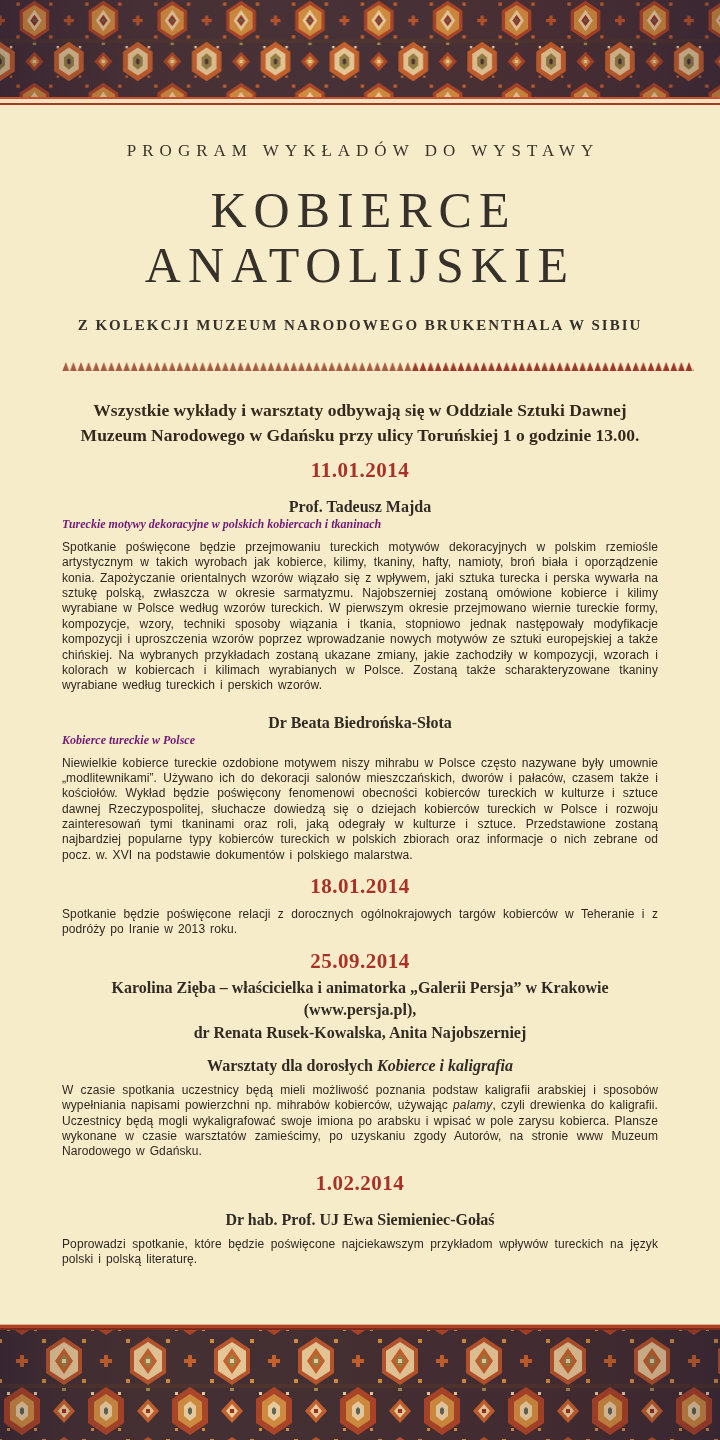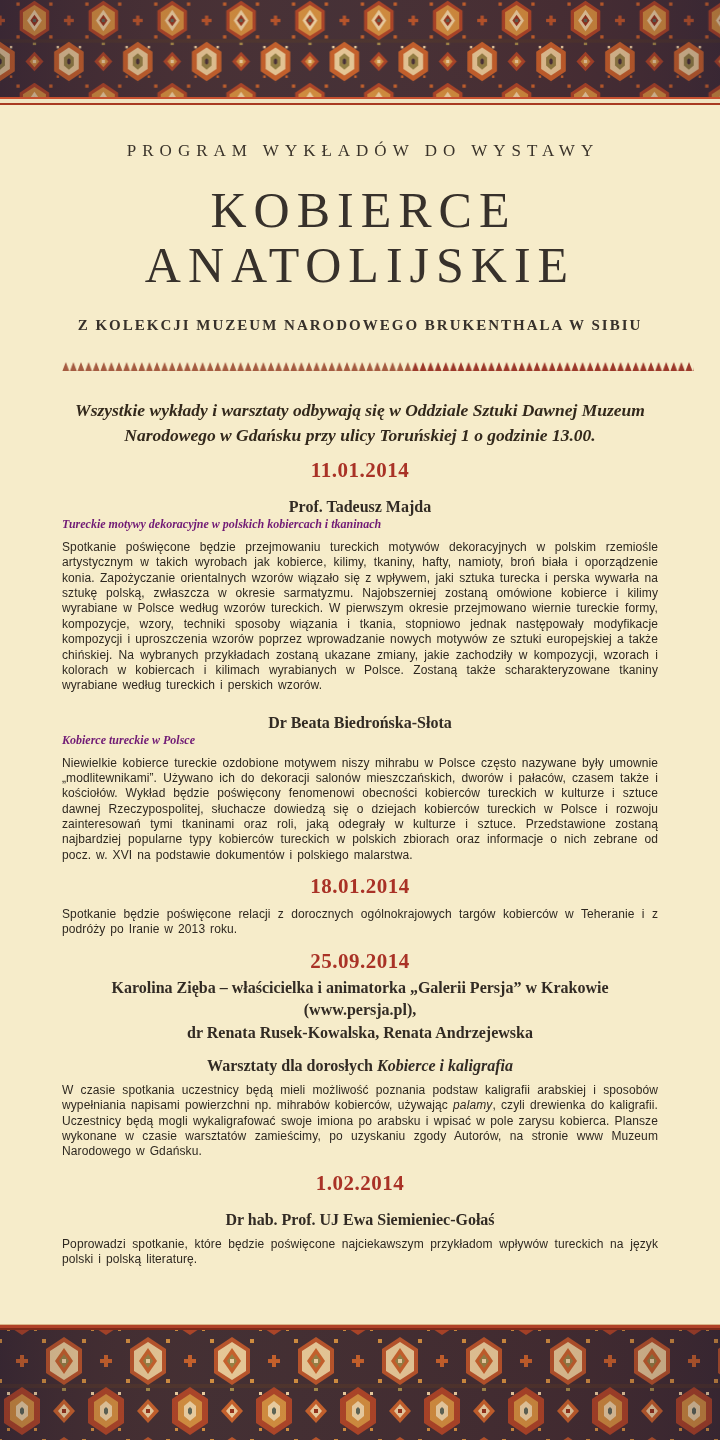--- a/index.html
+++ b/index.html
@@ -64,21 +64,20 @@
   }
   .divider { display: block; margin: 26px auto 0; }
   .intro {
     margin: 26px auto 4px;
     max-width: 606px;
     text-align: center;
     font-weight: bold;
     font-size: 17.5px;
     line-height: 1.4;
     color: #33291c;
-    font-style: italic;
   }
   .date {
     margin-top: 11px;
     text-align: center;
     font-weight: bold;
     font-size: 21px;
     letter-spacing: 0.5px;
     color: #a93226;
   }
   .speakers {
@@ -205,21 +204,21 @@
   <div class="speakers mt-lg">Dr Beata Biedrońska-Słota</div>
   <div class="talk-title">Kobierce tureckie w Polsce</div>
   <p class="para">Niewielkie kobierce tureckie ozdobione motywem niszy mihrabu w Polsce często nazywane były umownie „modlitewnikami”. Używano ich do dekoracji salonów mieszczańskich, dworów i pałaców, czasem także i kościołów. Wykład będzie poświęcony fenomenowi obecności kobierców tureckich w kulturze i sztuce dawnej Rzeczypospolitej, słuchacze dowiedzą się o dziejach kobierców tureckich w Polsce i rozwoju zainteresowań tymi tkaninami oraz roli, jaką odegrały w kulturze i sztuce. Przedstawione zostaną najbardziej popularne typy kobierców tureckich w polskich zbiorach oraz informacje o nich zebrane od pocz. w. XVI na podstawie dokumentów i polskiego malarstwa.</p>
 
   <div class="date">18.01.2014</div>
   <p class="para">Spotkanie będzie poświęcone relacji z dorocznych ogólnokrajowych targów kobierców w Teheranie i z podróży po Iranie w 2013 roku.</p>
 
   <div class="date">25.09.2014</div>
   <div class="speakers two-line">
     <span>Karolina Zięba – właścicielka i animatorka „Galerii Persja” w Krakowie (www.persja.pl),</span><br>
-    <span>dr Renata Rusek-Kowalska, Renata Andrzejewska</span>
+    <span>dr Renata Rusek-Kowalska, Anita Najobszerniej</span>
   </div>
   <div class="workshop">
     <span>Warsztaty dla dorosłych </span><span class="it">Kobierce i kaligrafia</span>
   </div>
   <p class="para">
     <span>W czasie spotkania uczestnicy będą mieli możliwość poznania podstaw kaligrafii arabskiej i sposobów wypełniania napisami powierzchni np. mihrabów kobierców, używając </span><span class="it">palamy</span><span>, czyli drewienka do kaligrafii. Uczestnicy będą mogli wykaligrafować swoje imiona po arabsku i wpisać w pole zarysu kobierca. Plansze wykonane w czasie warsztatów zamieścimy, po uzyskaniu zgody Autorów, na stronie www Muzeum Narodowego w Gdańsku.</span>
   </p>
 
   <div class="date">1.02.2014</div>
   <div class="speakers">Dr hab. Prof. UJ Ewa Siemieniec-Gołaś</div>

